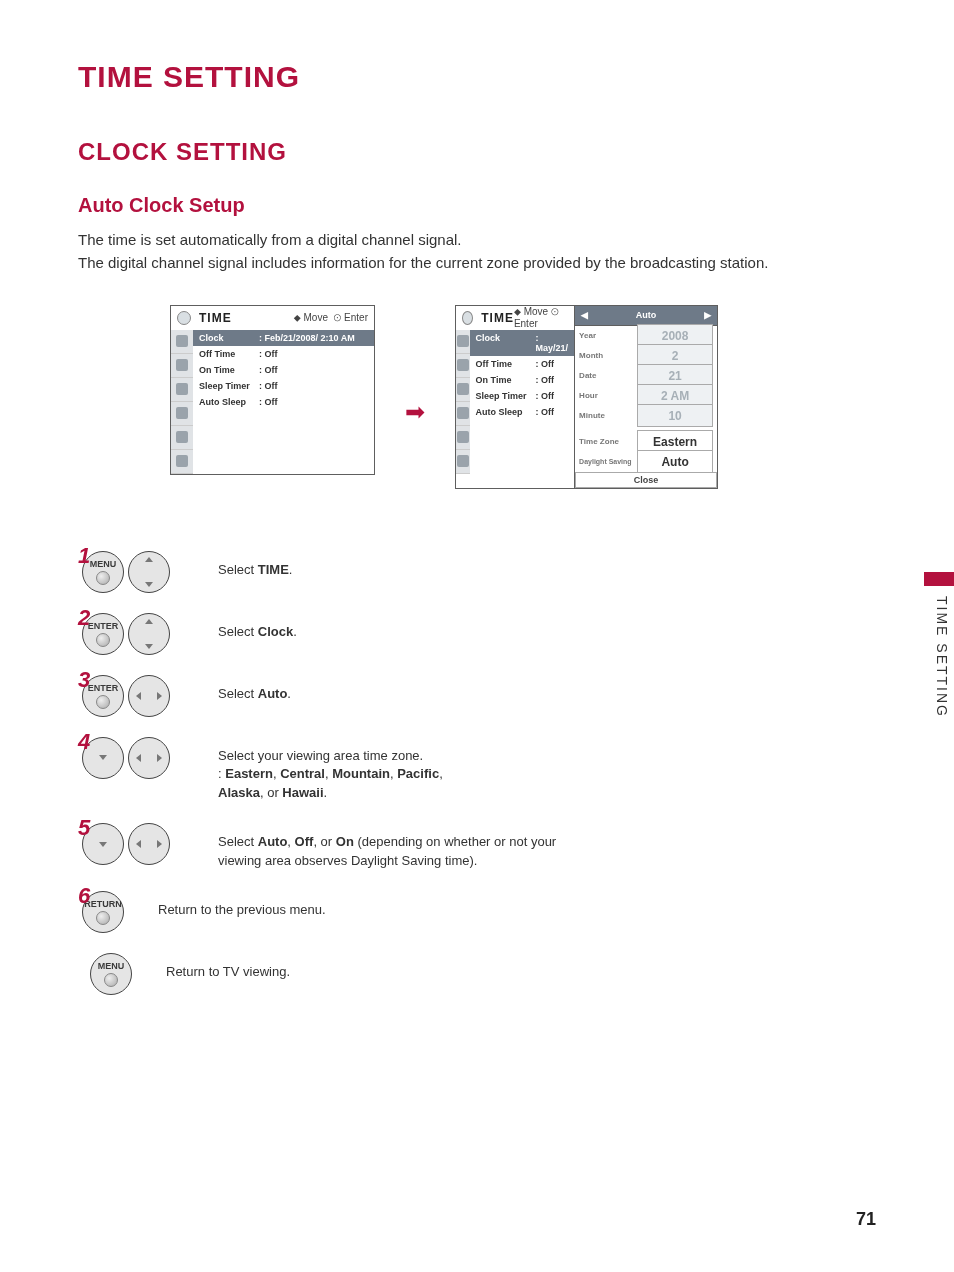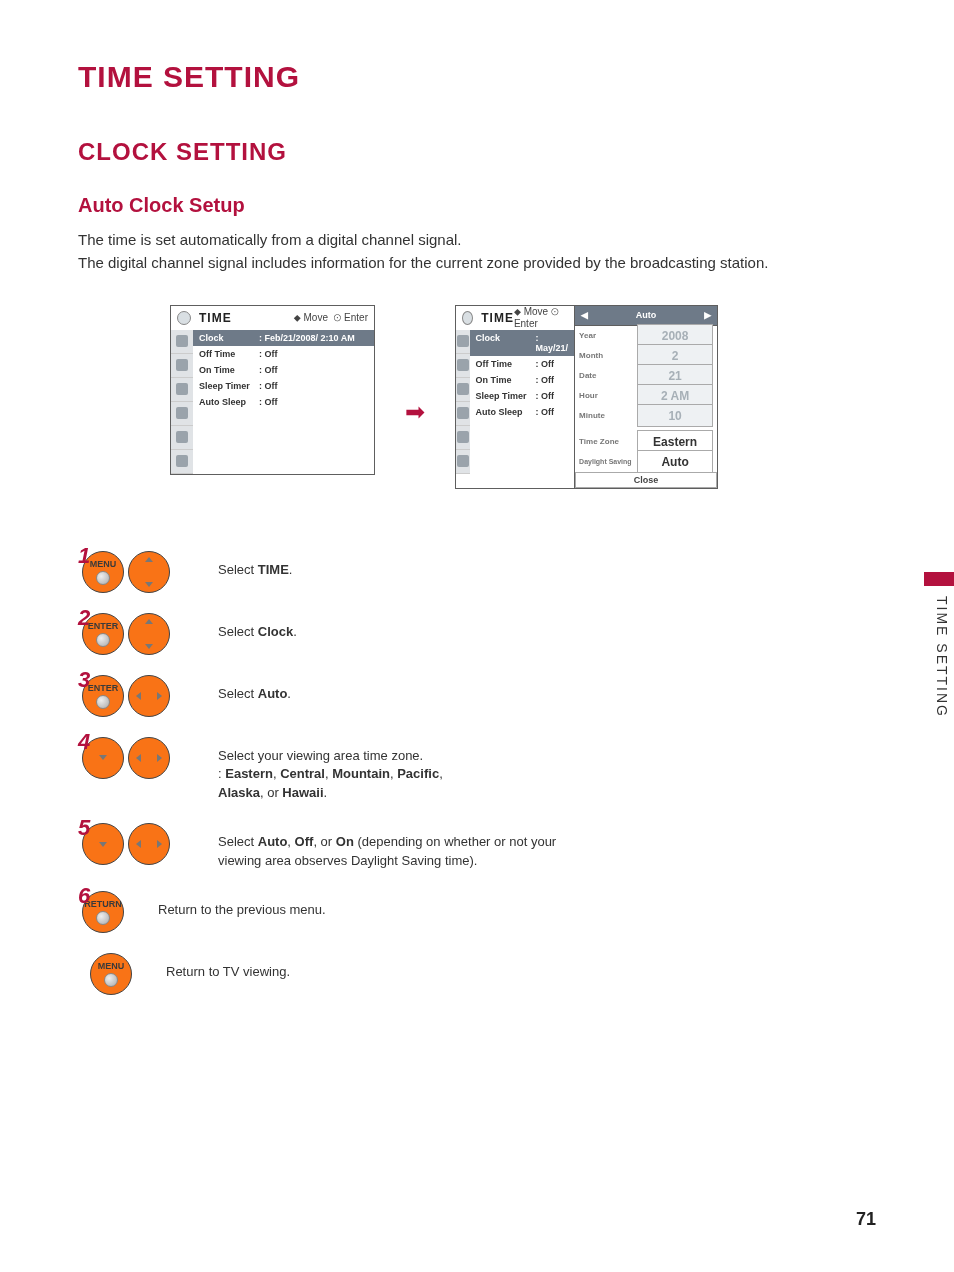--- a/index.html
+++ b/index.html
@@ -204,21 +204,21 @@
   }
   .rbtn {
     width: 42px; height: 42px;
     border: 1.5px solid #444;
     border-radius: 50%;
     display: flex;
     align-items: center;
     justify-content: center;
     font-size: 9px;
     font-weight: bold;
-    background: #f97316;
+    background: #e5e5e5;
     flex-direction: column;
   }
   .rbtn .dot {
     width: 14px; height: 14px;
     background: radial-gradient(circle at 35% 35%, #eee, #aaa);
     border: 1px solid #888;
     border-radius: 50%;
     margin-top: 2px;
   }
   .rbtn.dpad {

